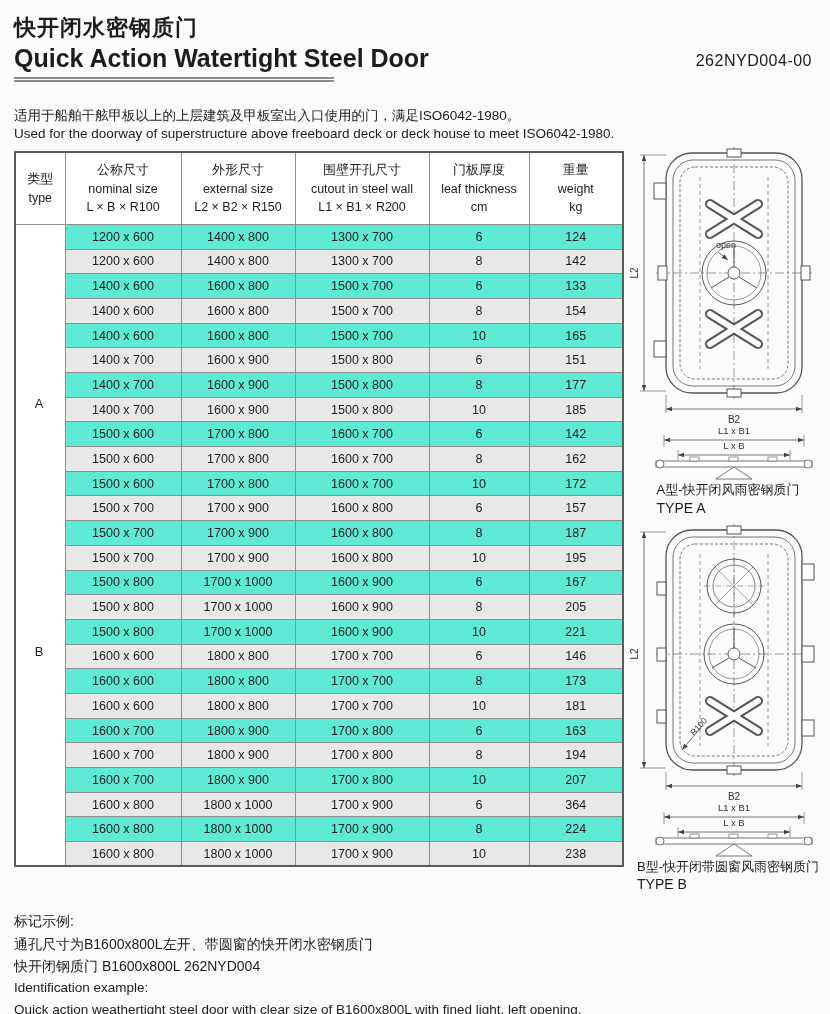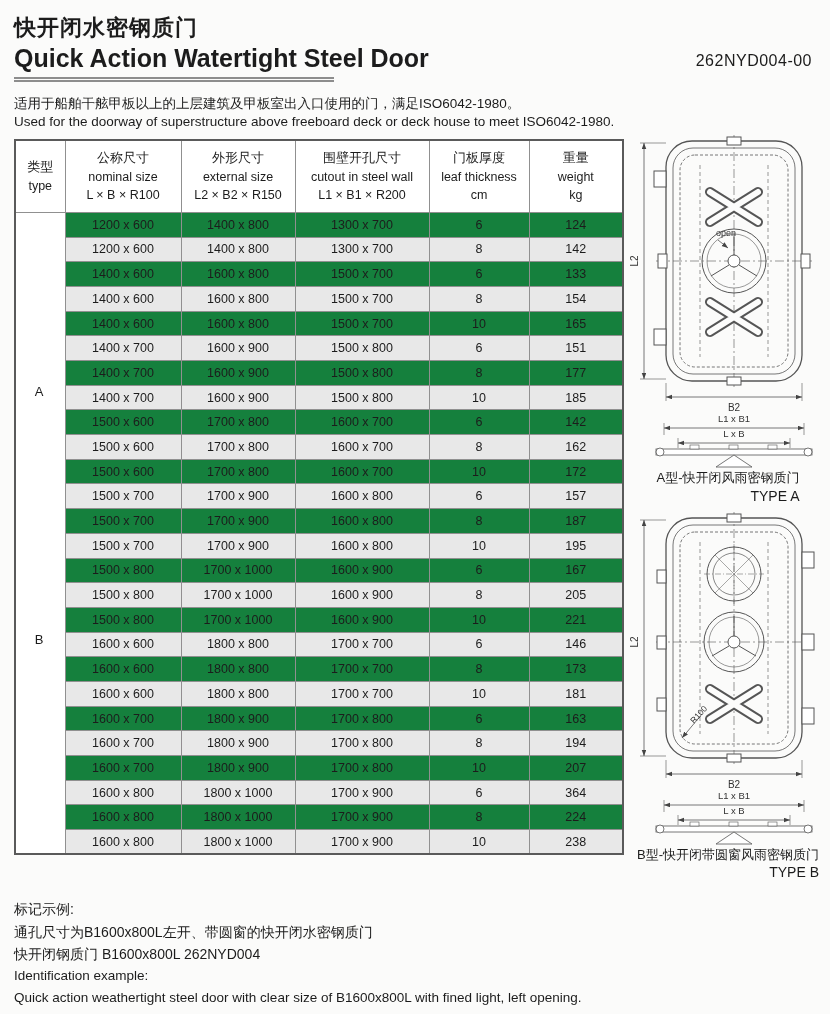--- a/index.html
+++ b/index.html
@@ -10,46 +10,46 @@
     color:#1c1c1c; position:relative; overflow:hidden;
   }
   .page { position:absolute; inset:0; background:#fbfbfa; padding:14px 6px 0 14px; }
 
   
   .title-zh { font-size:22px; font-weight:bold; letter-spacing:1px; line-height:1.25; }
   .title-en { font-size:25px; font-weight:bold; line-height:1.2; margin-top:1px; }
   .double-rule { width:320px; height:5px; margin-top:4px;
     border-top:2px solid #8d8d8d; border-bottom:2px solid #8d8d8d; }
   .doc-code { position:absolute; top:52px; right:18px; font-size:16px; letter-spacing:0.5px; }
-  .intro { margin-top:12px; font-size:13.5px; line-height:1.55; }
+  .intro { margin-top:24px; font-size:13.5px; line-height:1.55; }
   .intro-en { font-size:13.5px; }
 
   
   .main { display:flex; margin-top:10px; align-items:flex-start; }
   .table-wrap { position:relative; width:608px; flex:0 0 608px; }
 
-  table { border-collapse:collapse; table-layout:fixed; width:608px; background:#15803d; }
+  table { border-collapse:collapse; table-layout:fixed; width:608px; background:#5eead4; }
   table, th, td { border:1px solid #909090; }
   table { border:2px solid #5a5a5a; }
   thead th { font-weight:normal; font-size:12.5px; height:72px; line-height:1.45;
              background:#fff; padding:2px; }
   thead .h-zh { font-size:13px; }
   tbody td { font-size:12.5px; text-align:center; height:24.7px; padding:0; }
   tbody tr:nth-child(even) td { background:#e8e8e8; }
   tbody td.type-cell { background:#fff !important; }
   .type-label { position:absolute; left:0; width:50px; text-align:center;
     font-size:13px; transform:translateY(-50%); }
   .type-label.ta { top:252px; }
   .type-label.tb { top:500px; }
 
   
   .figures { flex:1; display:flex; flex-direction:column; align-items:center;
              padding-left:6px; margin-top:-4px; }
   .figure { display:flex; flex-direction:column; align-items:center; }
-  .fig-caption { text-align:right; font-size:13px; line-height:1.35; margin:-2px 0 6px 0; }
+  .fig-caption { text-align:left; font-size:13px; line-height:1.35; margin:-2px 0 6px 0; }
   .fig-caption .cap-en { font-size:14px; }
   svg text { font-family:"Liberation Sans","DejaVu Sans",sans-serif; fill:#333; }
 
   
   .ident { margin-top:10px; font-size:13.5px; line-height:1.6; }
   .ident .zh { font-size:14px; }
 </style>
 </head>
 <body>
 

